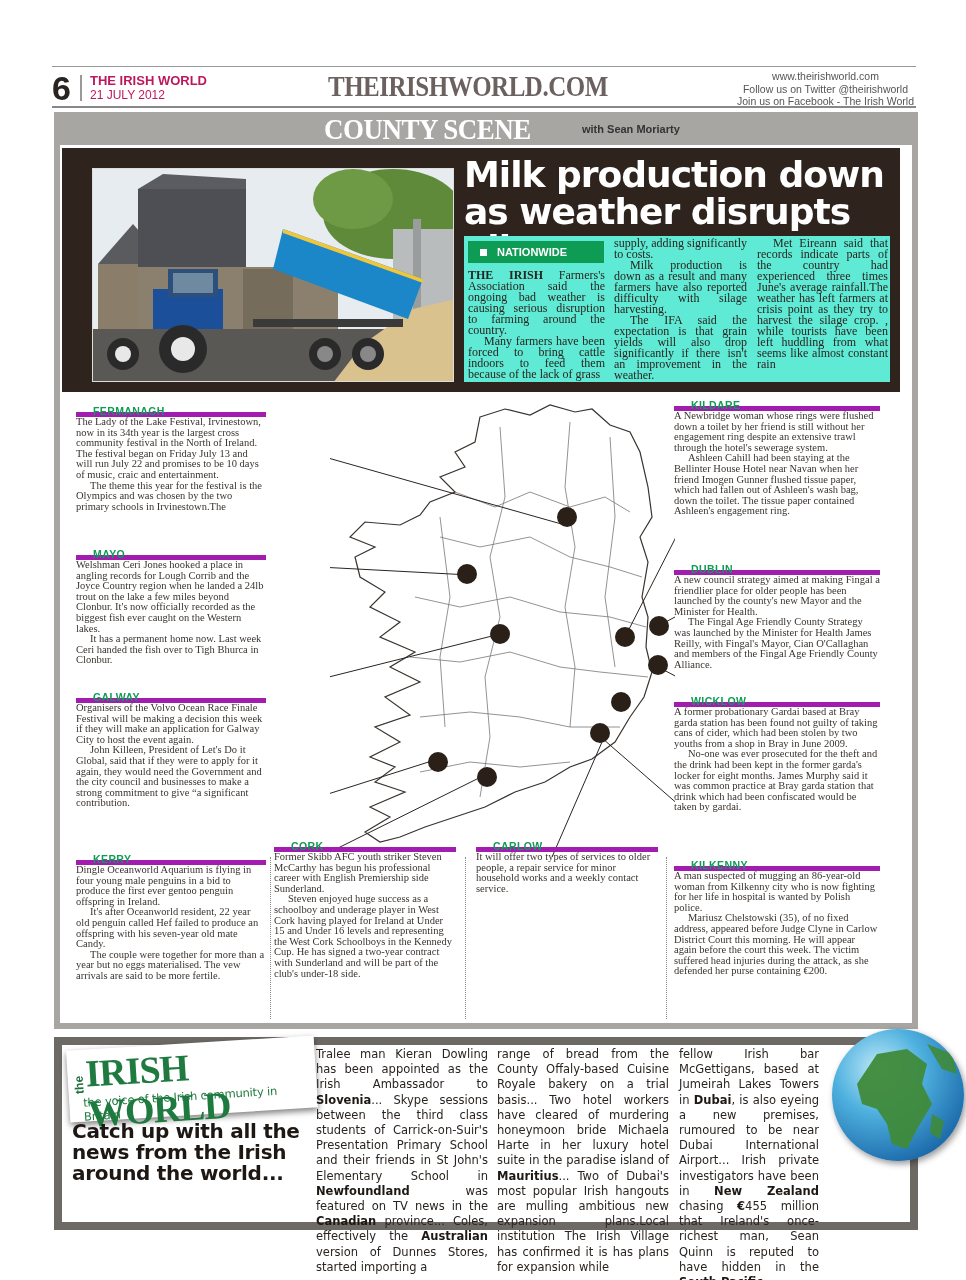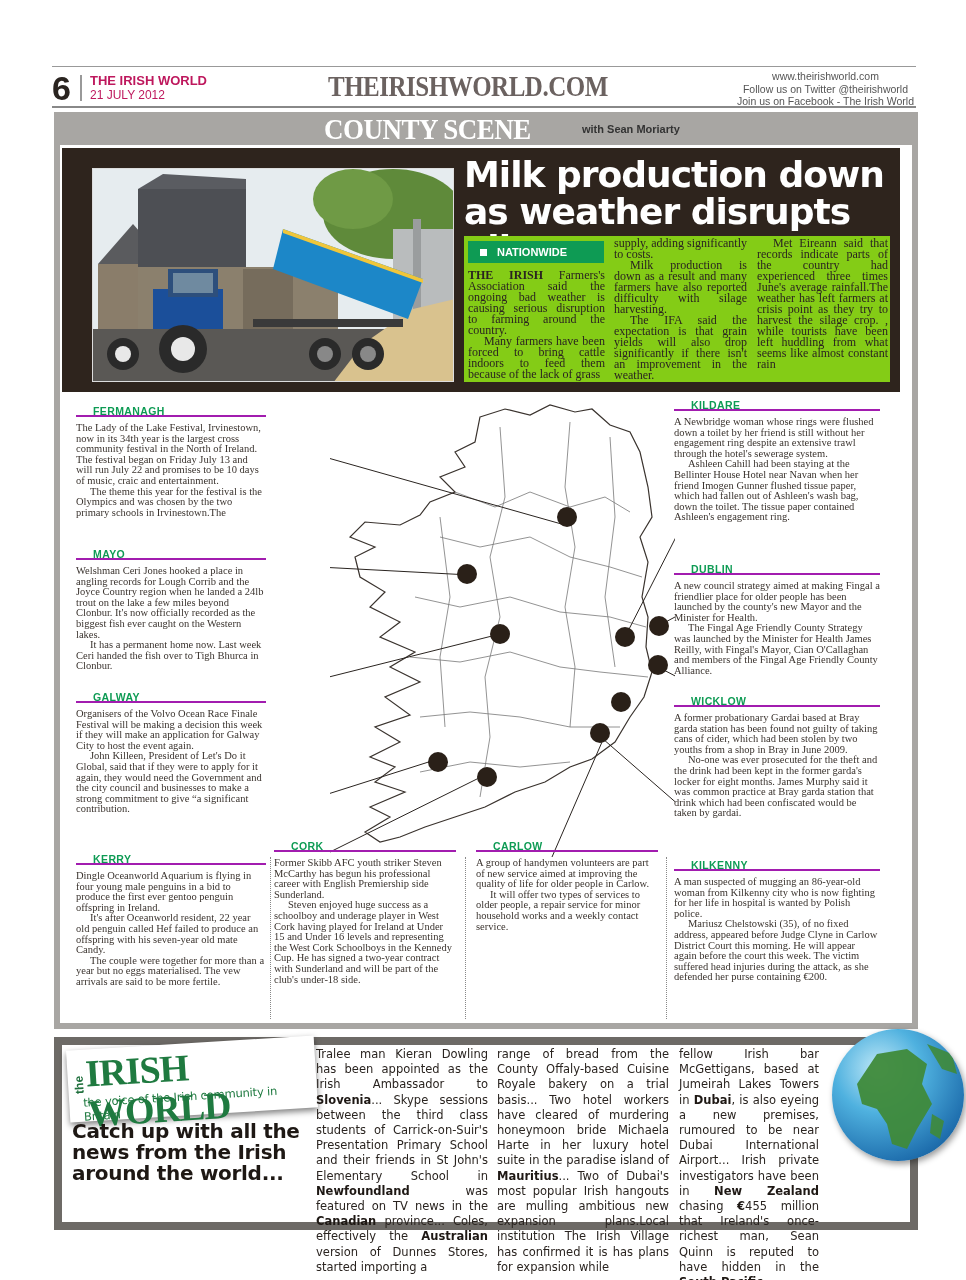--- a/index.html
+++ b/index.html
@@ -17,33 +17,33 @@
   
   .gray-frame { position: absolute; left: 54px; top: 112px; width: 864px; height: 917px; background: #a8a6a3; }
   .section-title { position: absolute; left: 270px; top: 2px; font: bold 27px "Liberation Serif", serif; color: #fff; letter-spacing: -0.5px; transform: scaleY(1.1); }
   .section-byline { position: absolute; left: 528px; top: 11px; font: bold 11px "Liberation Sans", sans-serif; color: #333; }
   .white-inner { position: absolute; left: 6px; top: 33px; width: 852px; height: 878px; background: #fff; }
 
   
   .lead { position: absolute; left: 2px; top: 3px; width: 838px; height: 244px; background: #2e241d; }
   .photo { position: absolute; left: 30px; top: 20px; width: 362px; height: 214px; overflow: hidden; border: 1px solid #ddd; background: linear-gradient(#dfe6ea 0%, #cfd8dc 30%, #6e6a64 70%, #4d4a46 100%); }
   .headline { position: absolute; left: 402px; top: 8px; width: 430px; font: bold 36px "DejaVu Sans", sans-serif; color: #fff; line-height: 37px; letter-spacing: -1px; }
-  .lead-body { position: absolute; left: 402px; top: 88px; width: 426px; height: 146px; background: #84cc16; }
+  .lead-body { position: absolute; left: 402px; top: 88px; width: 426px; height: 146px; background: #5eead4; }
   .badge { position: absolute; left: 4px; top: 5px; width: 136px; height: 22px; background: #0e9b54; color: #fff; font: bold 11px "Liberation Sans", sans-serif; line-height: 22px; padding-left: 12px; }
   .badge .sq { display: inline-block; width: 7px; height: 7px; background: #fff; margin-right: 10px; vertical-align: 0; }
   .col { position: absolute; font: 12px "Liberation Serif", serif; line-height: 11px; text-align: justify; color: #2a2420; }
   .col p { text-indent: 0; }
   .col p + p { text-indent: 16px; }
   .lead-c1 { left: 4px; top: 34px; width: 137px; }
   .lead-c2 { left: 150px; top: 2px; width: 133px; }
   .lead-c3 { left: 293px; top: 2px; width: 131px; }
 
   
   .story { position: absolute; font: 10.5px "Liberation Serif", serif; line-height: 10.6px; color: #3a332e; }
-  .story .county { font: bold 10.5px "Liberation Sans", sans-serif; color: #0e9b54; letter-spacing: 0.4px; padding-left: 17px; height: 12px; border-bottom: 2px solid #a21caf; margin-bottom: 6px; }
+  .story .county { font: bold 10.5px "Liberation Sans", sans-serif; color: #0e9b54; letter-spacing: 0.4px; padding-left: 17px; height: 12px; border-bottom: 5px solid #a21caf; }
   .story p + p { text-indent: 14px; }
 
   .map { position: absolute; left: 270px; top: 252px; width: 345px; height: 460px; }
 
   .dotted-v { position: absolute; border-left: 1px dotted #888; }
 
   
   .promo { position: absolute; left: 54px; top: 1037px; width: 864px; height: 193px; background: #6d6a66; }
   .promo-inner { position: absolute; left: 8px; top: 8px; width: 848px; height: 177px; background: #fff; }
   .logo-box { position: absolute; left: 6px; top: -2px; width: 248px; height: 72px; background: #fff; transform: rotate(-3.5deg); box-shadow: 0 3px 6px rgba(0,0,0,0.5); }
@@ -194,21 +194,20 @@
 
     <div class="dotted-v" style="left:210px; top:712px; height:162px;"></div>
     <div class="story" style="left:214px; top:695px; width:182px;">
       <div class="county">CORK</div>
       <p>Former Skibb AFC youth striker Steven McCarthy has begun his professional career with English Premiership side Sunderland.</p>
       <p>Steven enjoyed huge success as a schoolboy and underage player in West Cork having played for Ireland at Under 15 and Under 16 levels and representing the West Cork Schoolboys in the Kennedy Cup. He has signed a two-year contract with Sunderland and will be part of the club's under-18 side.</p>
     </div>
     <div class="dotted-v" style="left:405px; top:712px; height:162px;"></div>
     <div class="story" style="left:416px; top:695px; width:182px;">
       <div class="county">CARLOW</div>
-      <p>A group of handymen volunteers are part of new service aimed at improving the quality of life for older people in Carlow.</p>
       <p>It will offer two types of services to older people, a repair service for minor household works and a weekly contact service.</p>
     </div>
     <div class="dotted-v" style="left:606px; top:712px; height:162px;"></div>
 
     <div class="story" style="left:614px; top:254px; width:206px;">
       <div class="county">KILDARE</div>
       <p>A Newbridge woman whose rings were flushed down a toilet by her friend is still without her engagement ring despite an extensive trawl through the hotel's sewerage system.</p>
       <p>Ashleen Cahill had been staying at the Bellinter House Hotel near Navan when her friend Imogen Gunner flushed tissue paper, which had fallen out of Ashleen's wash bag, down the toilet. The tissue paper contained Ashleen's engagement ring.</p>
     </div>
     <div class="story" style="left:614px; top:418px; width:206px;">

